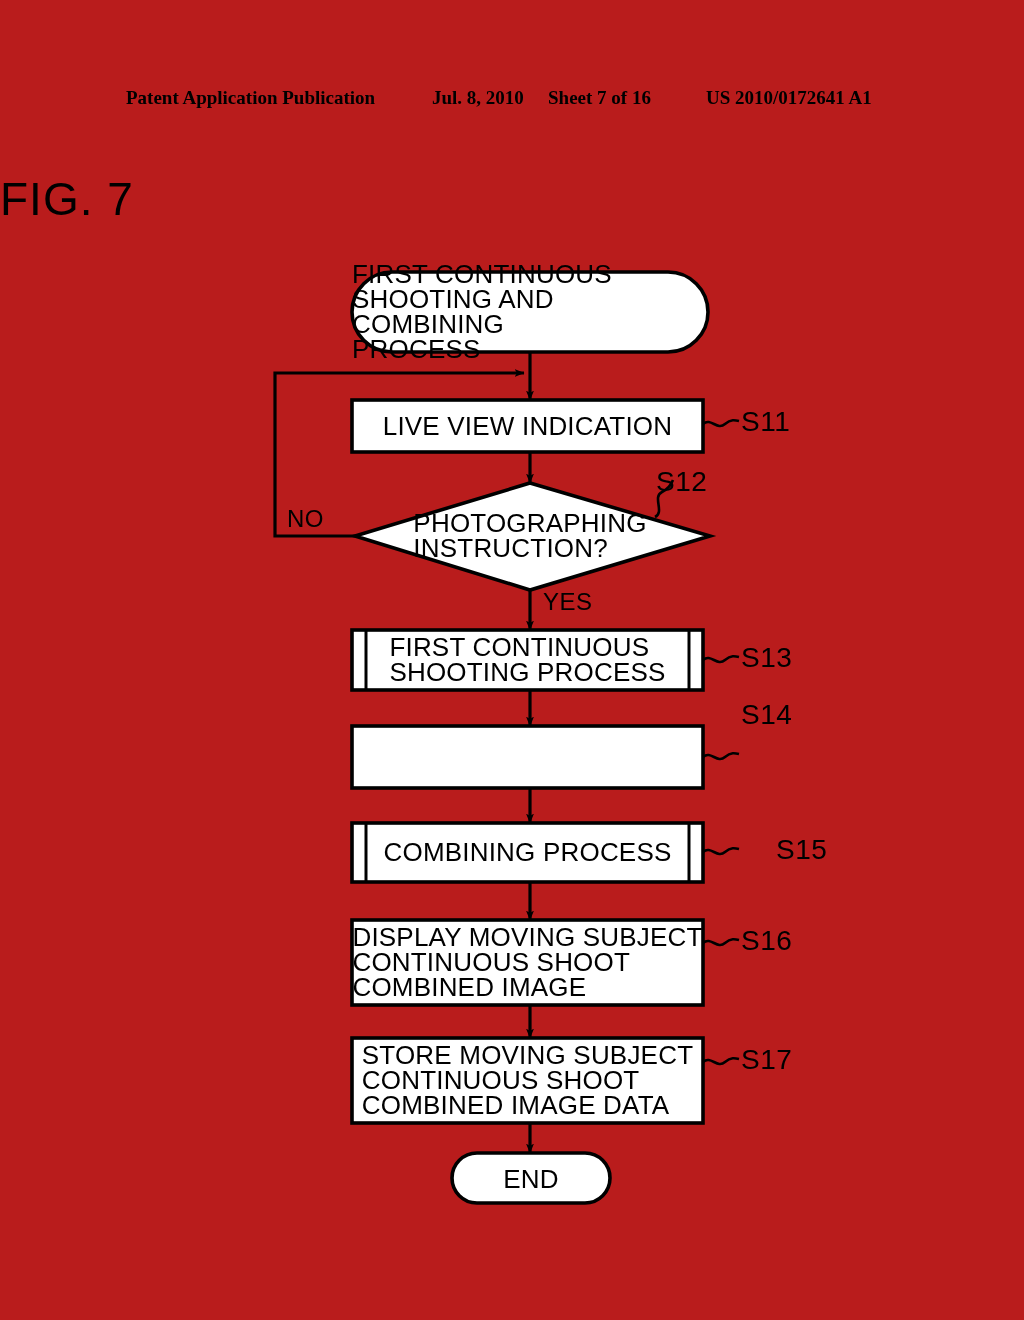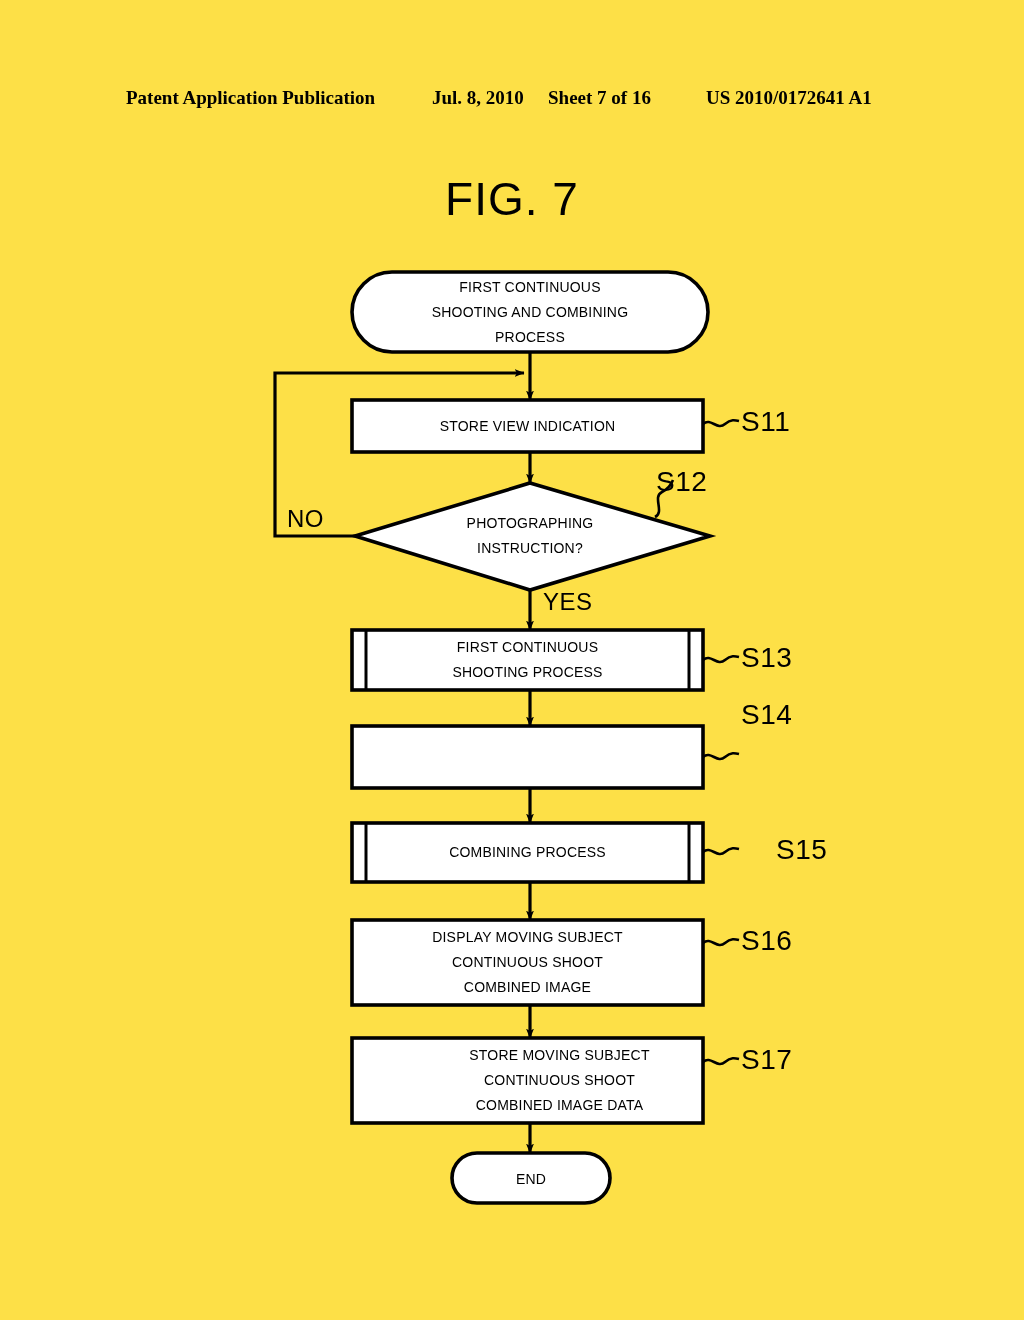--- a/index.html
+++ b/index.html
@@ -8,21 +8,21 @@
     background: #ffffff;
   }
   body {
     font-family: "Liberation Sans", sans-serif;
     color: #000000;
   }
   #page {
     position: relative;
     width: 1024px;
     height: 1320px;
-    background: #fde047;
+    background: #b91c1c;
     overflow: hidden;
   }
 
   
   .pub-header {
     position: absolute;
     top: 87px;
     left: 0;
     width: 1024px;
     height: 26px;
@@ -37,37 +37,36 @@
   .hdr-date  { left: 432px; }
   .hdr-sheet { left: 548px; }
   .hdr-num   { left: 706px; }
 
   
   .fig-title {
     position: absolute;
     top: 172px;
     left: 0;
     width: 1024px;
-    text-align: center;
     font-size: 46px;
     letter-spacing: 1px;
   }
 
   
   #flow {
     position: absolute;
     top: 0;
     left: 0;
   }
 
   
   .node-text {
     position: absolute;
-    text-align: center;
-    font-size: 14px;
+    text-align: left;
+    font-size: 26px;
     line-height: 25px;
     letter-spacing: 0.2px;
     white-space: pre-line;
     display: flex;
     align-items: center;
     justify-content: center;
   }
   .step-label {
     position: absolute;
     font-size: 28px;
@@ -152,36 +151,36 @@
       <line x1="530" y1="1123" x2="530" y2="1153" marker-end="url(#arrow)"></line>
 
       <rect x="452" y="1153" width="158" height="50" rx="25" ry="25" fill="#fff" stroke="#000" stroke-width="3.6"></rect>
     </g>
   </svg>
 
   <div class="node-text" style="left:352px; top:272px; width:356px; height:80px;">FIRST CONTINUOUS
 SHOOTING AND COMBINING
 PROCESS</div>
 
-  <div class="node-text" style="left:352px; top:400px; width:351px; height:52px;">STORE VIEW INDICATION</div>
+  <div class="node-text" style="left:352px; top:400px; width:351px; height:52px;">LIVE VIEW INDICATION</div>
 
   <div class="node-text" style="left:380px; top:505px; width:300px; height:62px;">PHOTOGRAPHING
 INSTRUCTION?</div>
 
   <div class="node-text" style="left:366px; top:630px; width:323px; height:60px;">FIRST CONTINUOUS
 SHOOTING PROCESS</div>
 
 
   <div class="node-text" style="left:366px; top:823px; width:323px; height:59px;">COMBINING PROCESS</div>
 
   <div class="node-text" style="left:352px; top:920px; width:351px; height:85px;">DISPLAY MOVING SUBJECT
 CONTINUOUS SHOOT
 COMBINED IMAGE</div>
 
-  <div class="node-text" style="left:352px; top:1038px; width:351px; height:85px;padding-left:32px;">STORE MOVING SUBJECT
+  <div class="node-text" style="left:352px; top:1038px; width:351px; height:85px;">STORE MOVING SUBJECT
 CONTINUOUS SHOOT
 COMBINED IMAGE DATA</div>
 
   <div class="node-text" style="left:452px; top:1153px; width:158px; height:52px;">END</div>
 
   <div class="step-label" style="left:741px; top:406px;">S11</div>
   <div class="step-label" style="left:656px; top:466px;text-align:right;">S12</div>
   <div class="step-label" style="left:741px; top:642px;">S13</div>
   <div class="step-label" style="left:741px; top:699px;">S14</div>
   <div class="step-label" style="left:776px; top:834px;">S15</div>

